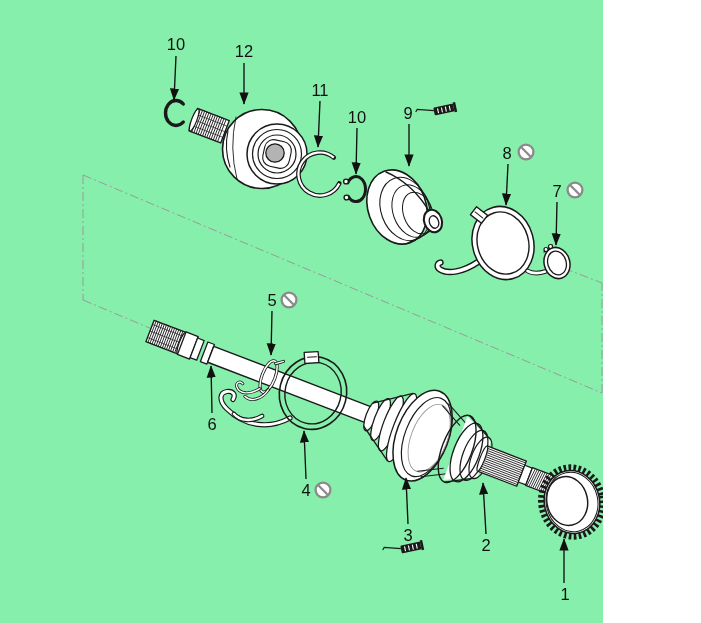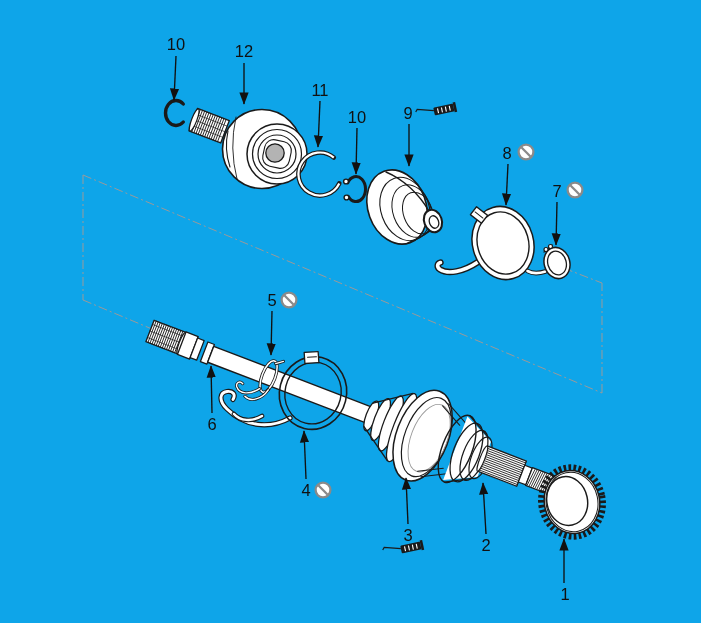--- a/index.html
+++ b/index.html
@@ -1,19 +1,19 @@
 <!DOCTYPE html>
 <html style="--line: #1a1a1a; --phantom: #9a9a9a; --symbol: #8a8a8a; --shade: #b3b3b3; --text: #111111;"><head>
 <meta charset="utf-8">
 <style>
   :root{
     --line:#1a1a1a; --phantom:#9a9a9a; --symbol:#8a8a8a; --shade:#b3b3b3; --text:#111111;
   }
   html,body{margin:0;padding:0;background:#fff;}
-  .page{position:relative;width:701px;height:623px;background:#0ea5e9;overflow:hidden;}
+  .page{position:relative;width:603px;height:623px;background:#86efac;overflow:hidden;}
   svg{display:block;}
   .art{stroke:var(--line);fill:none;stroke-linecap:round;stroke-linejoin:round;}
   .artf{stroke:var(--line);fill:#ffffff;stroke-linejoin:round;}
   .phantom{stroke:var(--phantom);stroke-width:1;fill:none;stroke-dasharray:9 3 2 3;}
   .lbl{font:16.5px "Liberation Sans", sans-serif;fill:var(--text);text-anchor:middle;dominant-baseline:central;}
   .arrow{stroke:var(--text);stroke-width:1.35;}
 </style>
 </head>
 <body>
 

